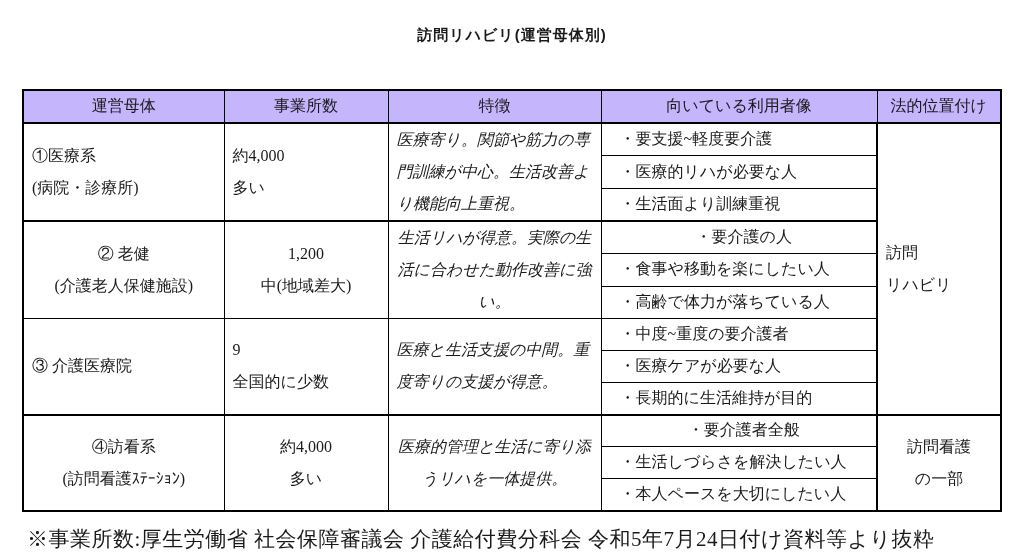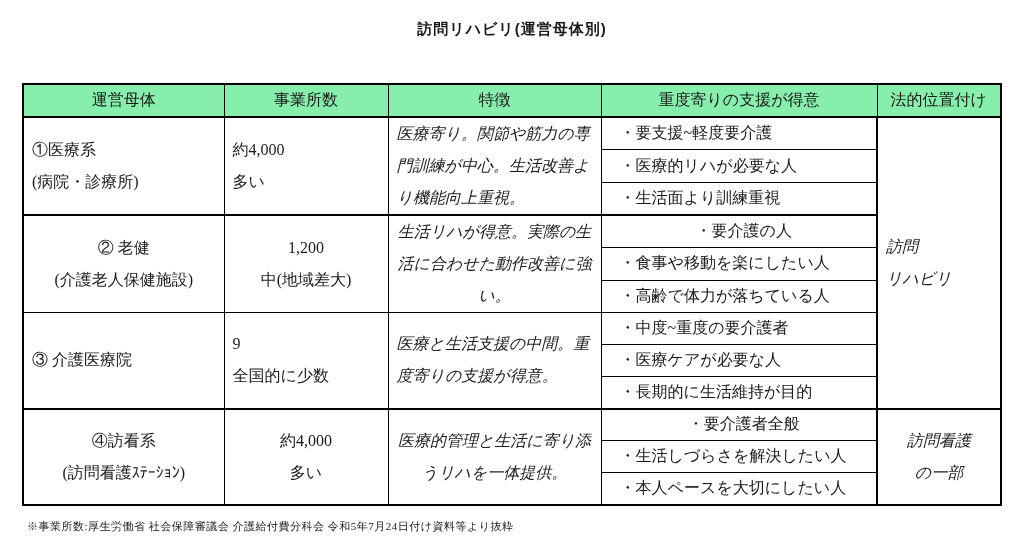--- a/index.html
+++ b/index.html
@@ -8,21 +8,21 @@
     background: #ffffff;
     color: #1a1a1a;
   }
   body {
     width: 1024px;
     height: 552px;
     overflow: hidden;
     font-family: "Liberation Serif", "DejaVu Serif", serif;
   }
   .doc-title {
-    padding-top: 20px;
+    padding-top: 26px;
     text-align: center;
     font-size: 15px;
     font-weight: bold;
     letter-spacing: 1px;
     font-family: "Liberation Sans", "DejaVu Sans", sans-serif;
   }
   table.main-table {
     border-collapse: collapse;
     table-layout: fixed;
     margin: 44px 0 0 22px;
@@ -31,35 +31,35 @@
   .main-table th,
   .main-table td {
     border: 1px solid #000;
     font-size: 16px;
     font-weight: normal;
     padding: 0 8px;
     box-sizing: border-box;
     overflow: hidden;
   }
   .main-table thead th {
-    background: #86efac;
+    background: #c4b5fd;
     height: 33px;
     text-align: center;
     border-bottom: 2px solid #000;
   }
   .main-table tbody tr { height: 32px; }
   td.c1, td.c2, td.c3, td.c5 { vertical-align: middle; }
   td.c1 div, td.c2 div, td.c5 div { line-height: 2; }
   td.c3 { line-height: 2; font-style: italic; }
   td.c4 { vertical-align: middle; line-height: 1.3; padding-left: 18px; }
-  td.c5 { border-left: 2px solid #000; font-style: italic; }
+  td.c5 { border-left: 2px solid #000; }
   tr.gs-thick td { border-top: 2px solid #000; text-align: center; }
   .footnote {
     margin: 13px 0 8px 27px;
-    font-size: 11px;
+    font-size: 21px;
     letter-spacing: 0.5px;
   }
 </style>
 </head>
 <body>
 
 <div class="doc-title">訪問リハビリ(運営母体別)</div>
 
 <table class="main-table">
   <colgroup>
@@ -67,21 +67,21 @@
     <col style="width:164px">
     <col style="width:213px">
     <col style="width:276px">
     <col style="width:124px">
   </colgroup>
   <thead>
     <tr>
       <th>運営母体</th>
       <th>事業所数</th>
       <th>特徴</th>
-      <th>重度寄りの支援が得意</th>
+      <th>向いている利用者像</th>
       <th>法的位置付け</th>
     </tr>
   </thead>
   <tbody>
 
     <tr>
       <td class="c1" rowspan="3">
         <div>①医療系</div>
         <div>(病院・診療所)</div>
       </td>

